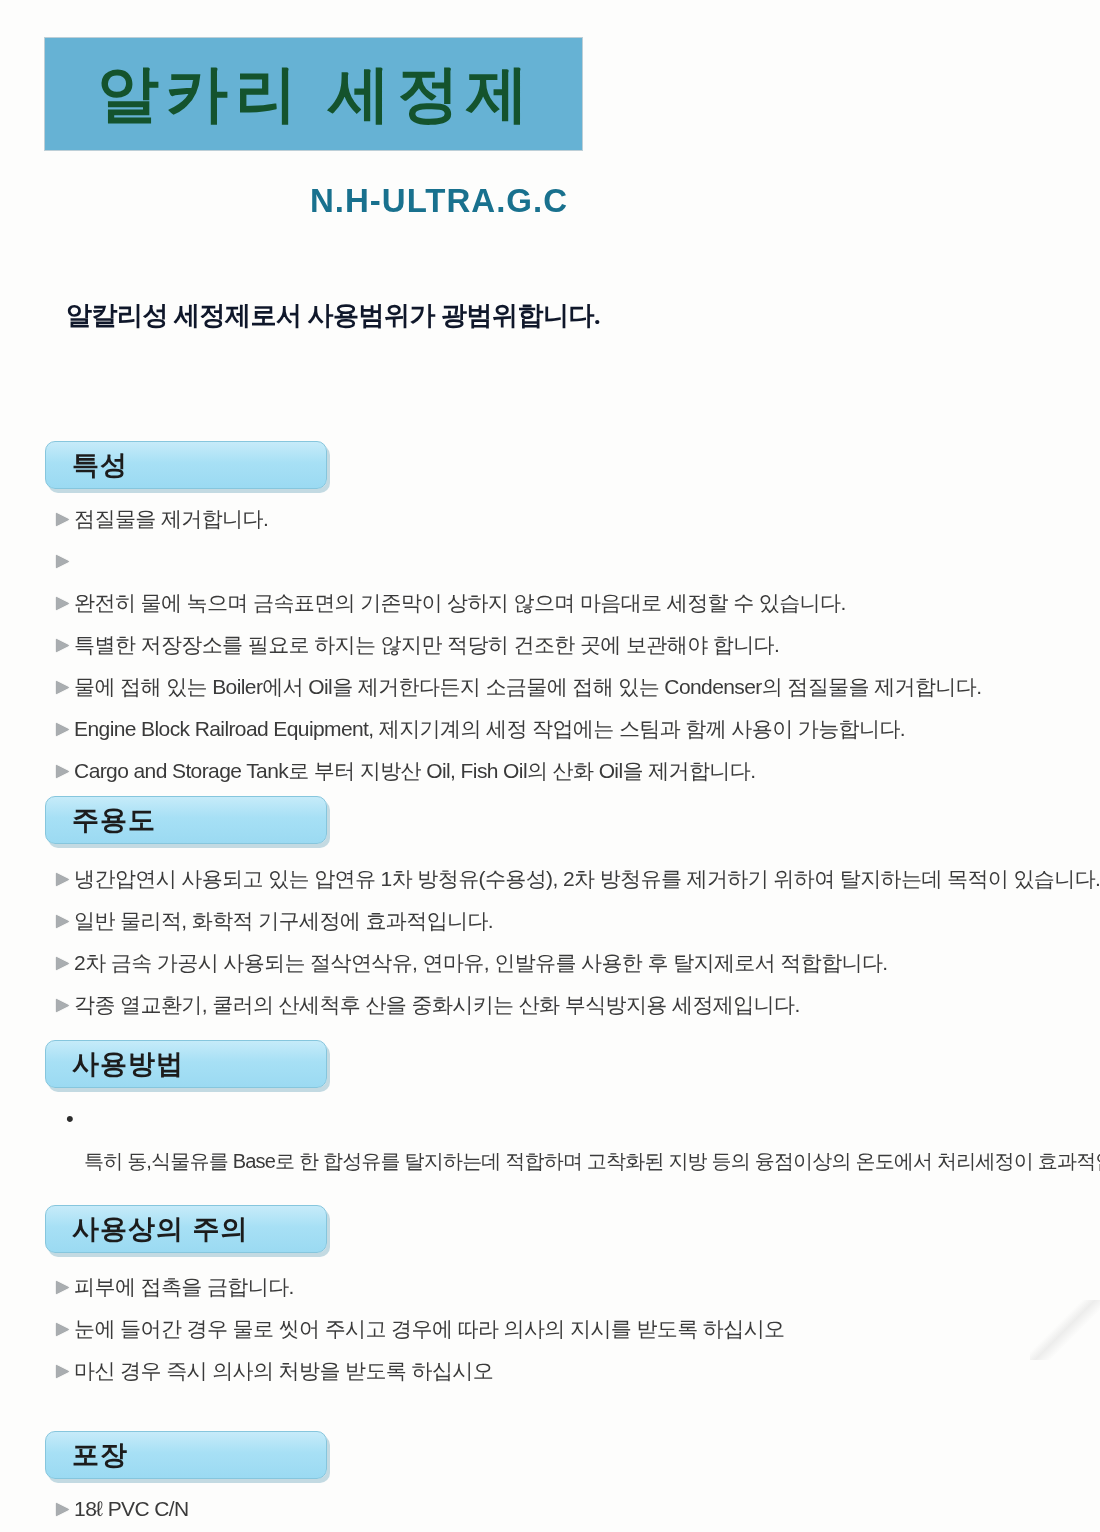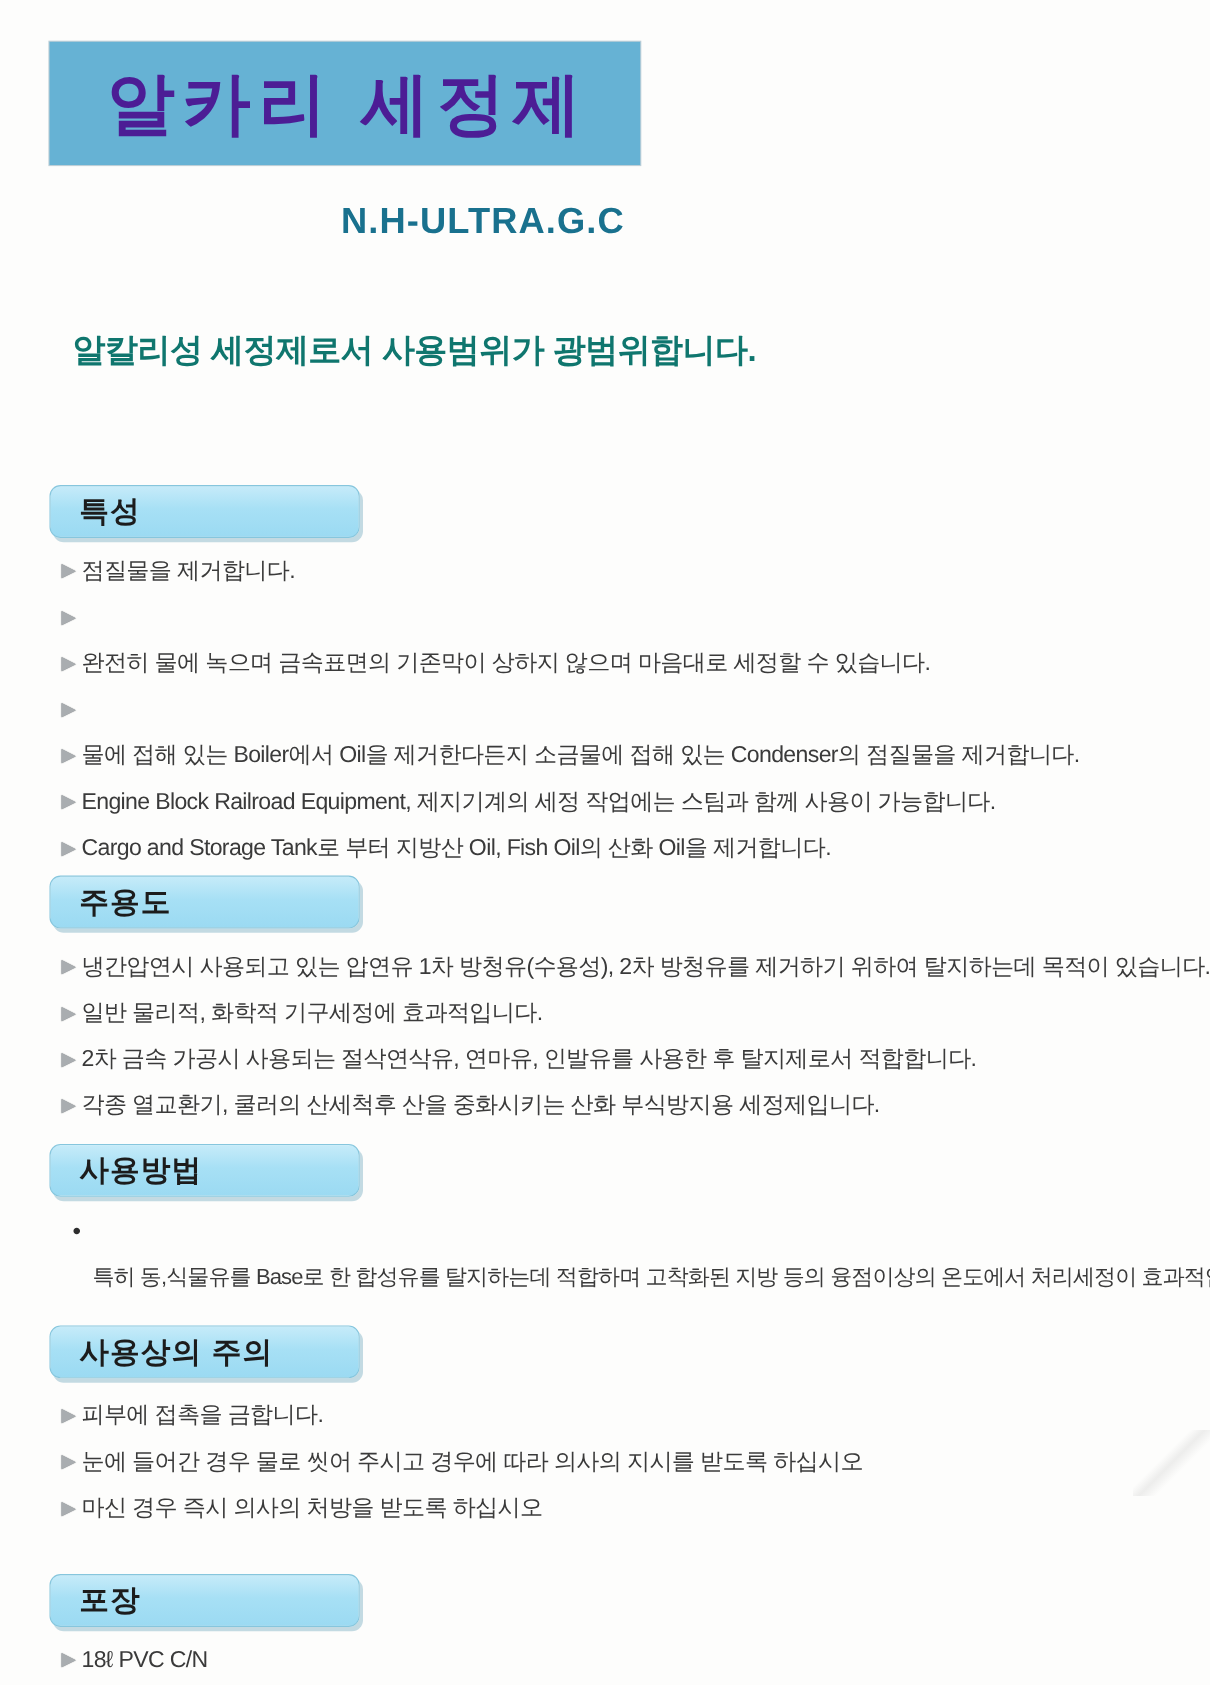--- a/index.html
+++ b/index.html
@@ -35,43 +35,44 @@
     background: #66b2d4;
     box-shadow: 0 0 0 1px rgba(70,120,145,0.35);
     display: flex;
     align-items: center;
     padding-left: 52px;
   }
   .title-banner .title-text {
     font-size: 62px;
     font-weight: 700;
     letter-spacing: 7px;
-    color: #4c1d95;
+    color: #14532d;
     white-space: nowrap;
   }
 
   
   .product-name {
     position: absolute;
     left: 310px; top: 182px;
     font-size: 33px;
     font-weight: 700;
     letter-spacing: 1px;
     color: #19718e;
     white-space: nowrap;
   }
 
   
   .intro-line {
     position: absolute;
     left: 66px; top: 298px;
-    font-size: 30px;
-    font-weight: 700;
-    color: #0f766e;
+    font-size: 26px;
+    font-weight: 700;
+    color: #0f172a;
     letter-spacing: -0.5px;
+    font-family: Liberation Serif, serif;
   }
 
   
   .pill {
     position: absolute;
     left: 45px;
     width: 282px; height: 48px;
     background: linear-gradient(180deg, #c6ebf9 0%, #a7e0f5 45%, #9bdaf2 100%);
     border: 1px solid #86c6dd;
     border-radius: 10px;
@@ -171,20 +172,21 @@
     </div>
     <div class="bullet-row">
       <span class="tri">▶</span>
     </div>
     <div class="bullet-row">
       <span class="tri">▶</span>
       <span class="btxt">완전히 물에 녹으며 금속표면의 기존막이 상하지 않으며 마음대로 세정할 수 있습니다.</span>
     </div>
     <div class="bullet-row">
       <span class="tri">▶</span>
+      <span class="btxt">특별한 저장장소를 필요로 하지는 않지만 적당히 건조한 곳에 보관해야 합니다.</span>
     </div>
     <div class="bullet-row">
       <span class="tri">▶</span>
       <span class="btxt">물에 접해 있는 Boiler에서 Oil을 제거한다든지 소금물에 접해 있는 Condenser의 점질물을 제거합니다.</span>
     </div>
     <div class="bullet-row">
       <span class="tri">▶</span>
       <span class="btxt">Engine Block Railroad Equipment, 제지기계의 세정 작업에는 스팀과 함께 사용이 가능합니다.</span>
     </div>
     <div class="bullet-row">

